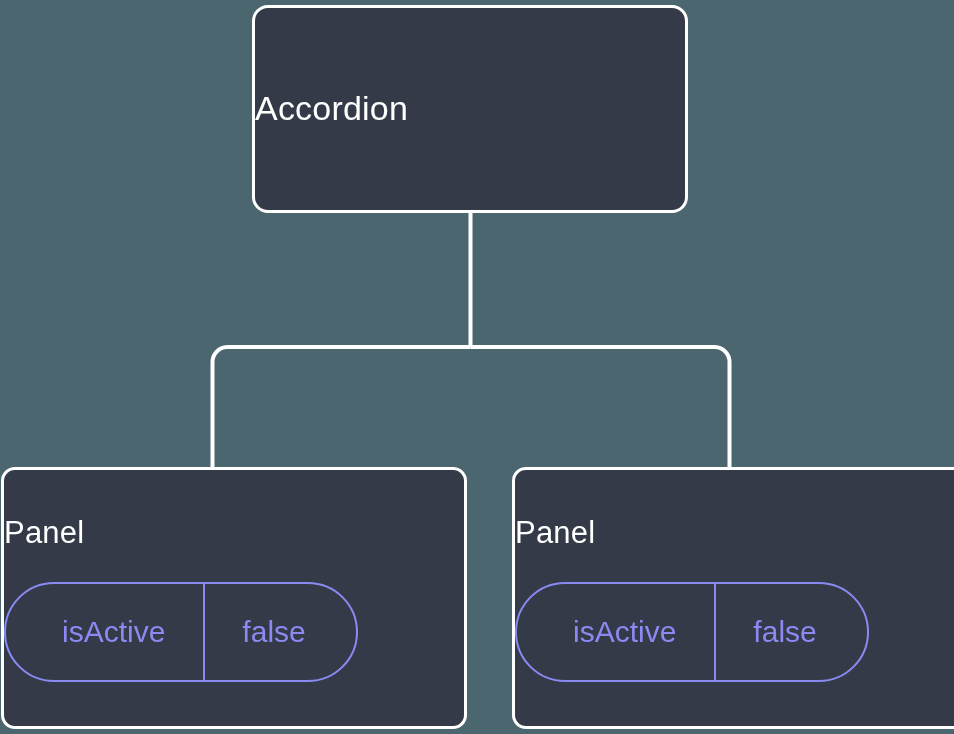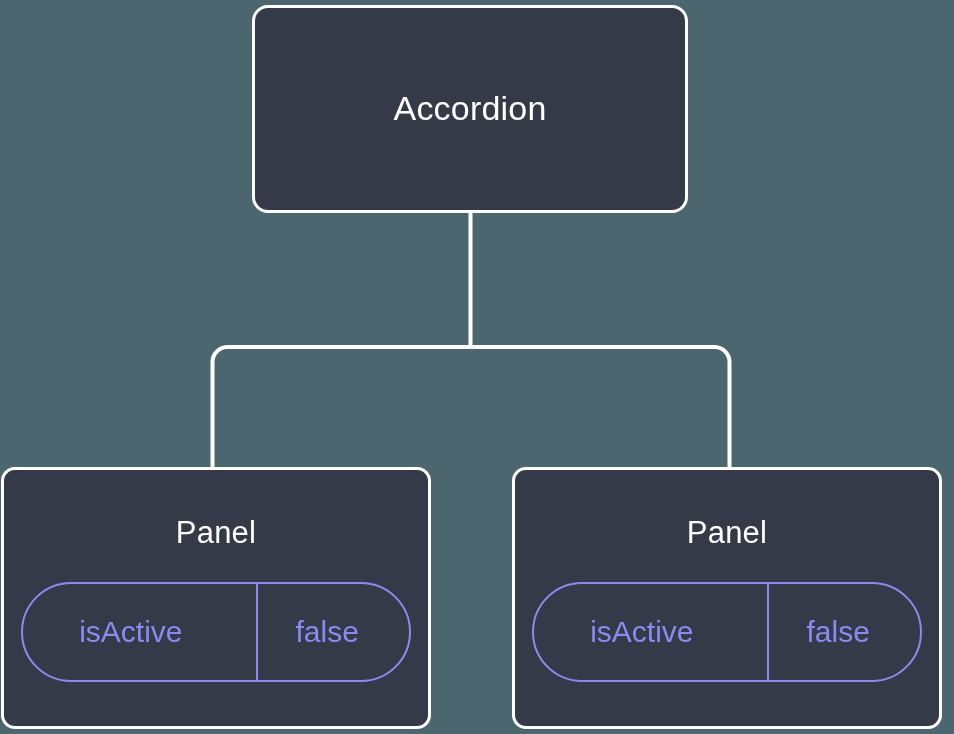--- a/index.html
+++ b/index.html
@@ -29,33 +29,33 @@
     pointer-events: none;
   }
   .node {
     position: absolute;
     box-sizing: border-box;
     background: #343a47;
     border: 3px solid #ffffff;
     border-radius: 14px;
     display: flex;
     flex-direction: column;
-    align-items: center;
+    align-items: flex-start;
   }
   .node-root {
     left: 252px;
     top: 5px;
     width: 436px;
     height: 208px;
     justify-content: center;
     border-radius: 16px;
   }
   .node-child {
     top: 467px;
-    width: 430px;
+    width: 466px;
     height: 262px;
     justify-content: flex-start;
     padding-top: 46px;
   }
   .node-child.left  { left: 1px; }
   .node-child.right { left: 512px; }
 
   .node-title {
     color: #ffffff;
     font-size: 31px;
@@ -71,21 +71,20 @@
 
   .prop-pill {
     margin-top: 32px;
     display: flex;
     align-items: stretch;
     border: 2px solid #8a8af2;
     border-radius: 999px;
     height: 96px;
     overflow: hidden;
     background: transparent;
-    gap: 36px;
   }
   .prop-key, .prop-val {
     display: flex;
     align-items: center;
     justify-content: center;
     color: #8a8af2;
     font-size: 30px;
     line-height: 1;
     white-space: nowrap;
     user-select: none;

